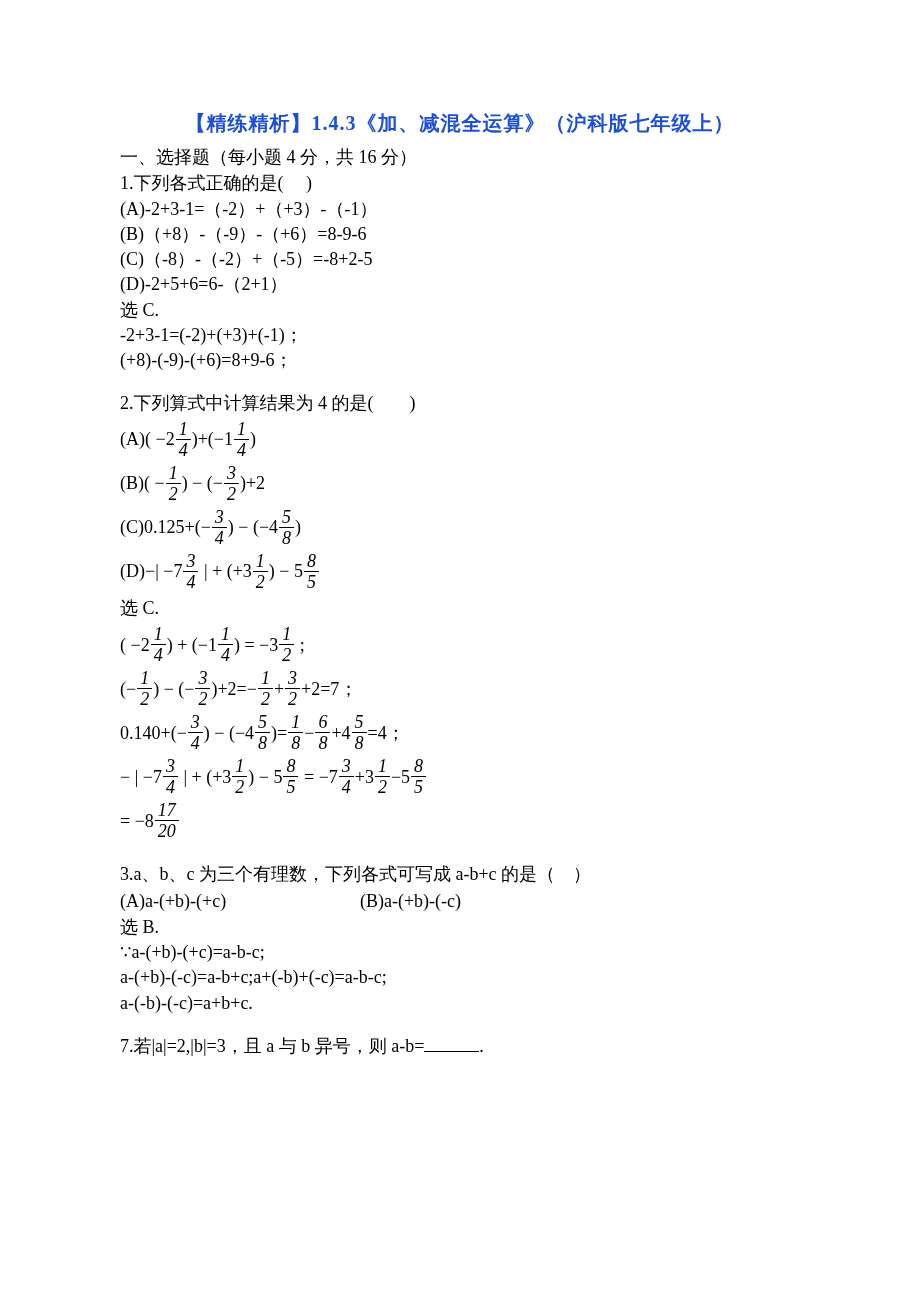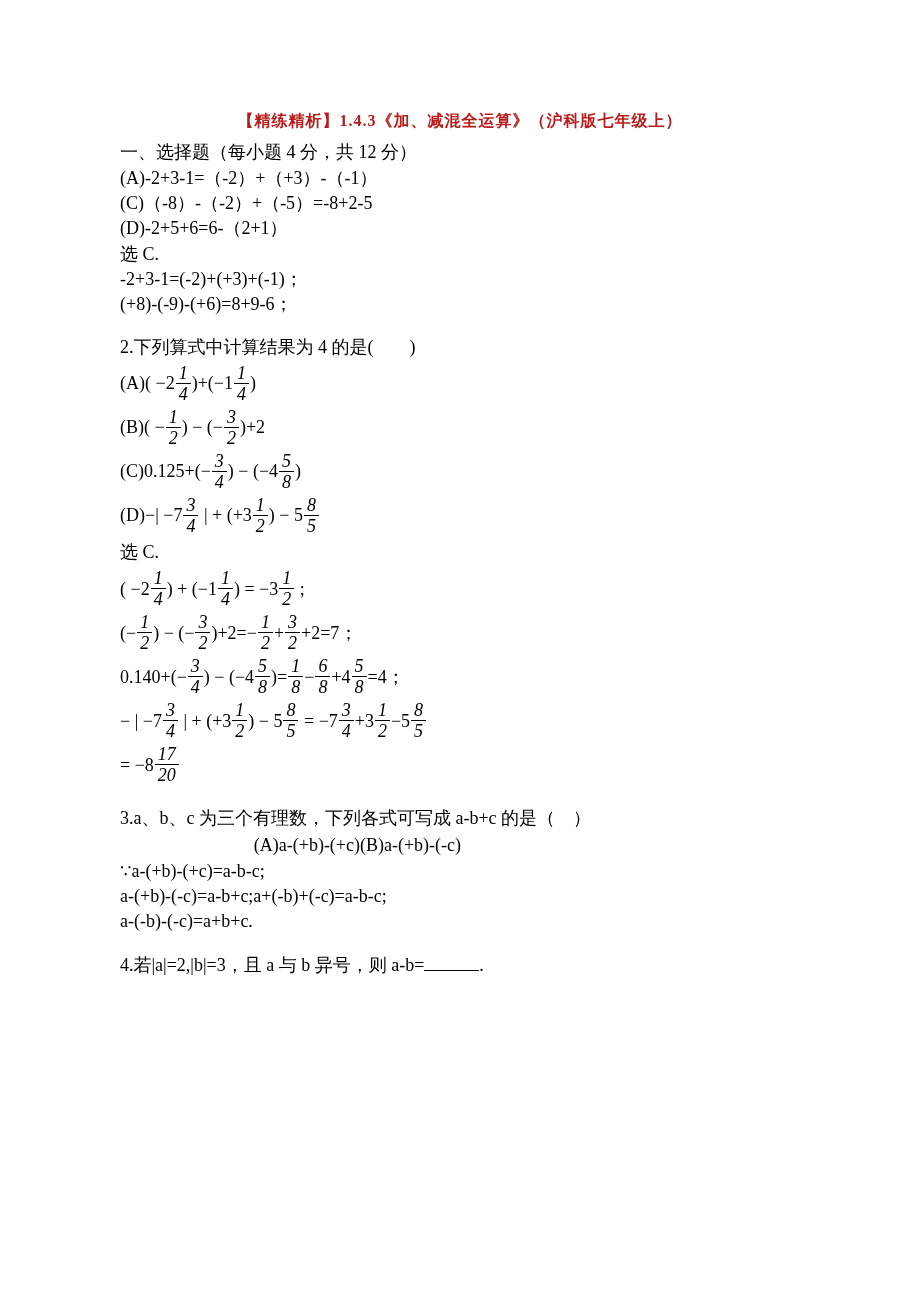--- a/index.html
+++ b/index.html
@@ -10,22 +10,22 @@
     }
     .page {
       padding: 110px 120px 60px 120px;
       font-family: "SimSun", "宋体", serif;
       font-size: 18px;
       color: #000;
       line-height: 1.35;
     }
     .title {
       text-align: center;
-      color: #b91c1c;
-      font-size: 16px;
+      color: #1d4ed8;
+      font-size: 20px;
       font-weight: bold;
       margin-bottom: 8px;
       font-family: "SimSun", "宋体", serif;
       letter-spacing: 1px;
     }
     .line {
       margin: 1px 0;
       white-space: nowrap;
     }
     .para {
@@ -75,42 +75,43 @@
       font-size: 18px;
     }
     .mathrow .txt {
       font-family: "SimSun", "宋体", serif;
     }
     .mathrow .m {
       font-family: "Times New Roman", serif;
     }
     .inline2col {
       display: flex;
-      text-align: right;
     }
     .inline2col .colA { width: 240px; }
     .inline2col .colB { }
     .blank {
       display: inline-block;
       border-bottom: 1px solid #000;
       width: 55px;
       height: 1em;
       vertical-align: baseline;
     }
   </style>
 </head>
 <body>
 
 <div class="page">
 
   <div class="title">【精练精析】1.4.3《加、减混全运算》（沪科版七年级上）</div>
 
-  <div class="para">一、选择题（每小题 4 分，共 12 分）</div>
-
+  <div class="para">一、选择题（每小题 4 分，共 16 分）</div>
+
+  <div class="line">1.下列各式正确的是(　 )</div>
   <div class="line">(A)-2+3-1=（-2）+（+3）-（-1）</div>
+  <div class="line">(B)（+8）-（-9）-（+6）=8-9-6</div>
   <div class="line">(C)（-8）-（-2）+（-5）=-8+2-5</div>
   <div class="line">(D)-2+5+6=6-（2+1）</div>
   <div class="line">选 C.</div>
   <div class="line">-2+3-1=(-2)+(+3)+(-1)；</div>
   <div class="line">(+8)-(-9)-(+6)=8+9-6；</div>
 
   <div class="gap"></div>
 
   <div class="line">2.下列算式中计算结果为 4 的是(　　)</div>
 
@@ -354,23 +355,24 @@
       </span>
   </div>
 
   <div class="gap"></div>
 
   <div class="line">3.a、b、c 为三个有理数，下列各式可写成 a-b+c 的是（　）</div>
   <div class="inline2col">
     <div class="colA line">(A)a-(+b)-(+c)</div>
     <div class="colB line">(B)a-(+b)-(-c)</div>
   </div>
+  <div class="line">选 B.</div>
   <div class="line">∵a-(+b)-(+c)=a-b-c;</div>
   <div class="line">a-(+b)-(-c)=a-b+c;a+(-b)+(-c)=a-b-c;</div>
   <div class="line">a-(-b)-(-c)=a+b+c.</div>
 
   <div class="gap"></div>
 
   <div class="line">
-    <span>4.若|a|=2,|b|=3，且 a 与 b 异号，则 a-b=</span><span class="blank"></span><span>.</span>
+    <span>7.若|a|=2,|b|=3，且 a 与 b 异号，则 a-b=</span><span class="blank"></span><span>.</span>
   </div>
 
 </div>
 
 </body></html>

